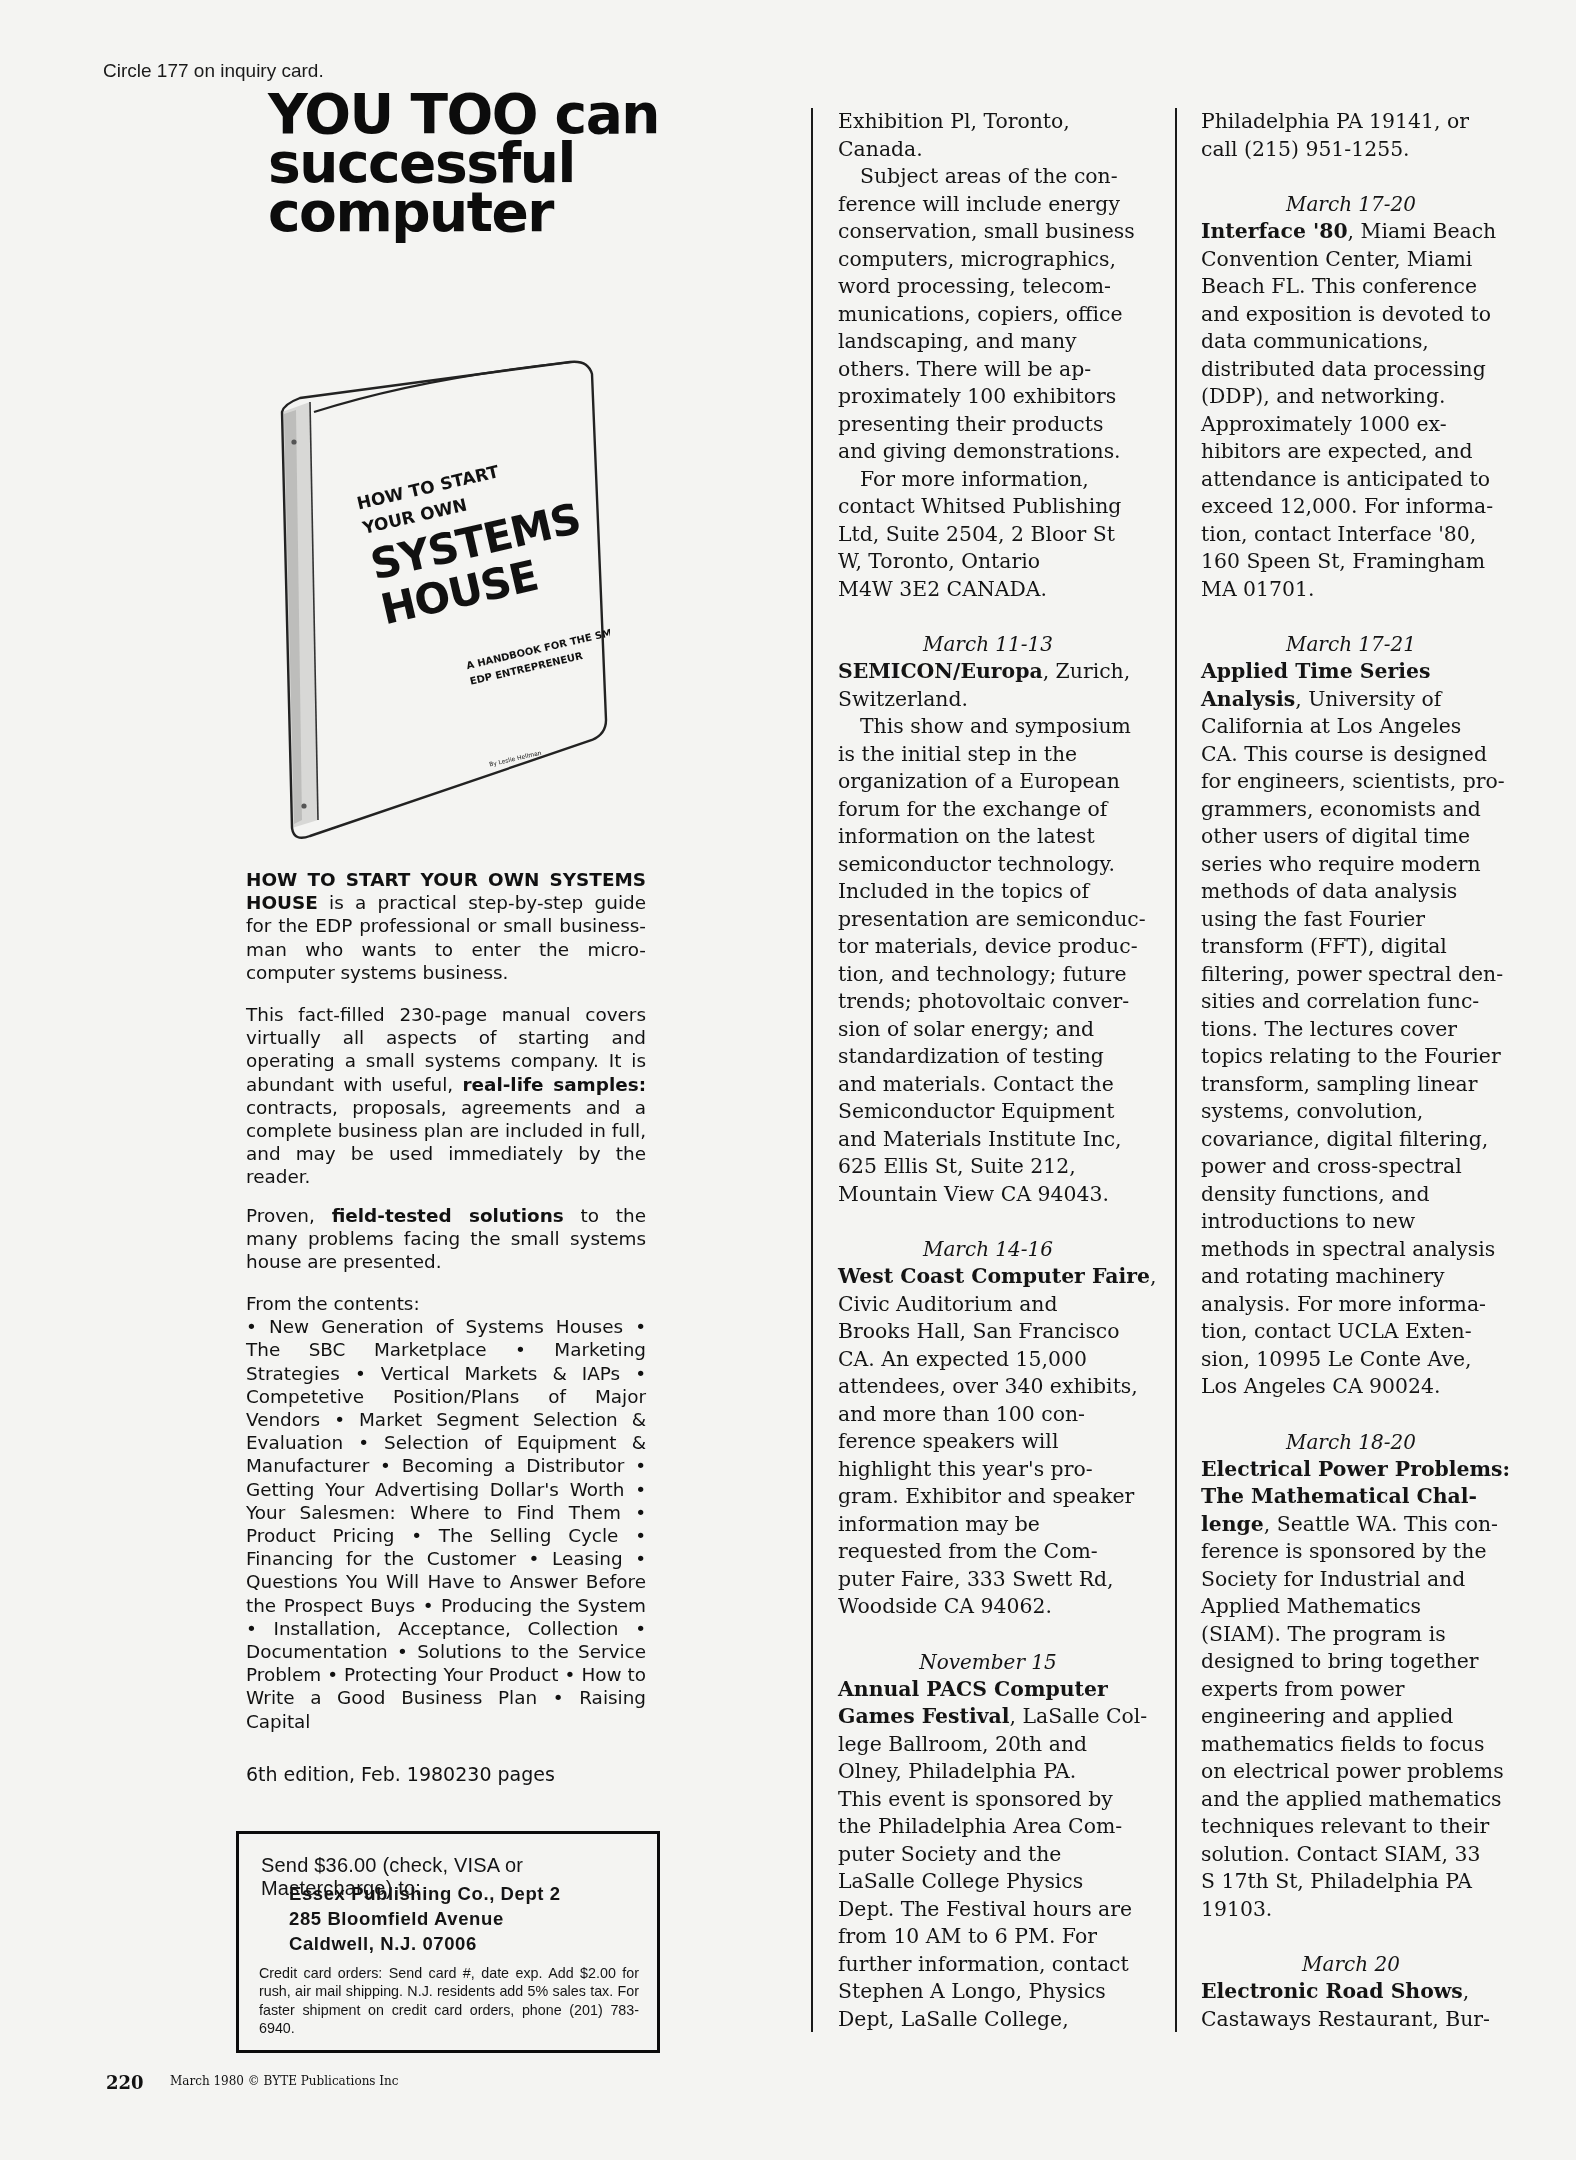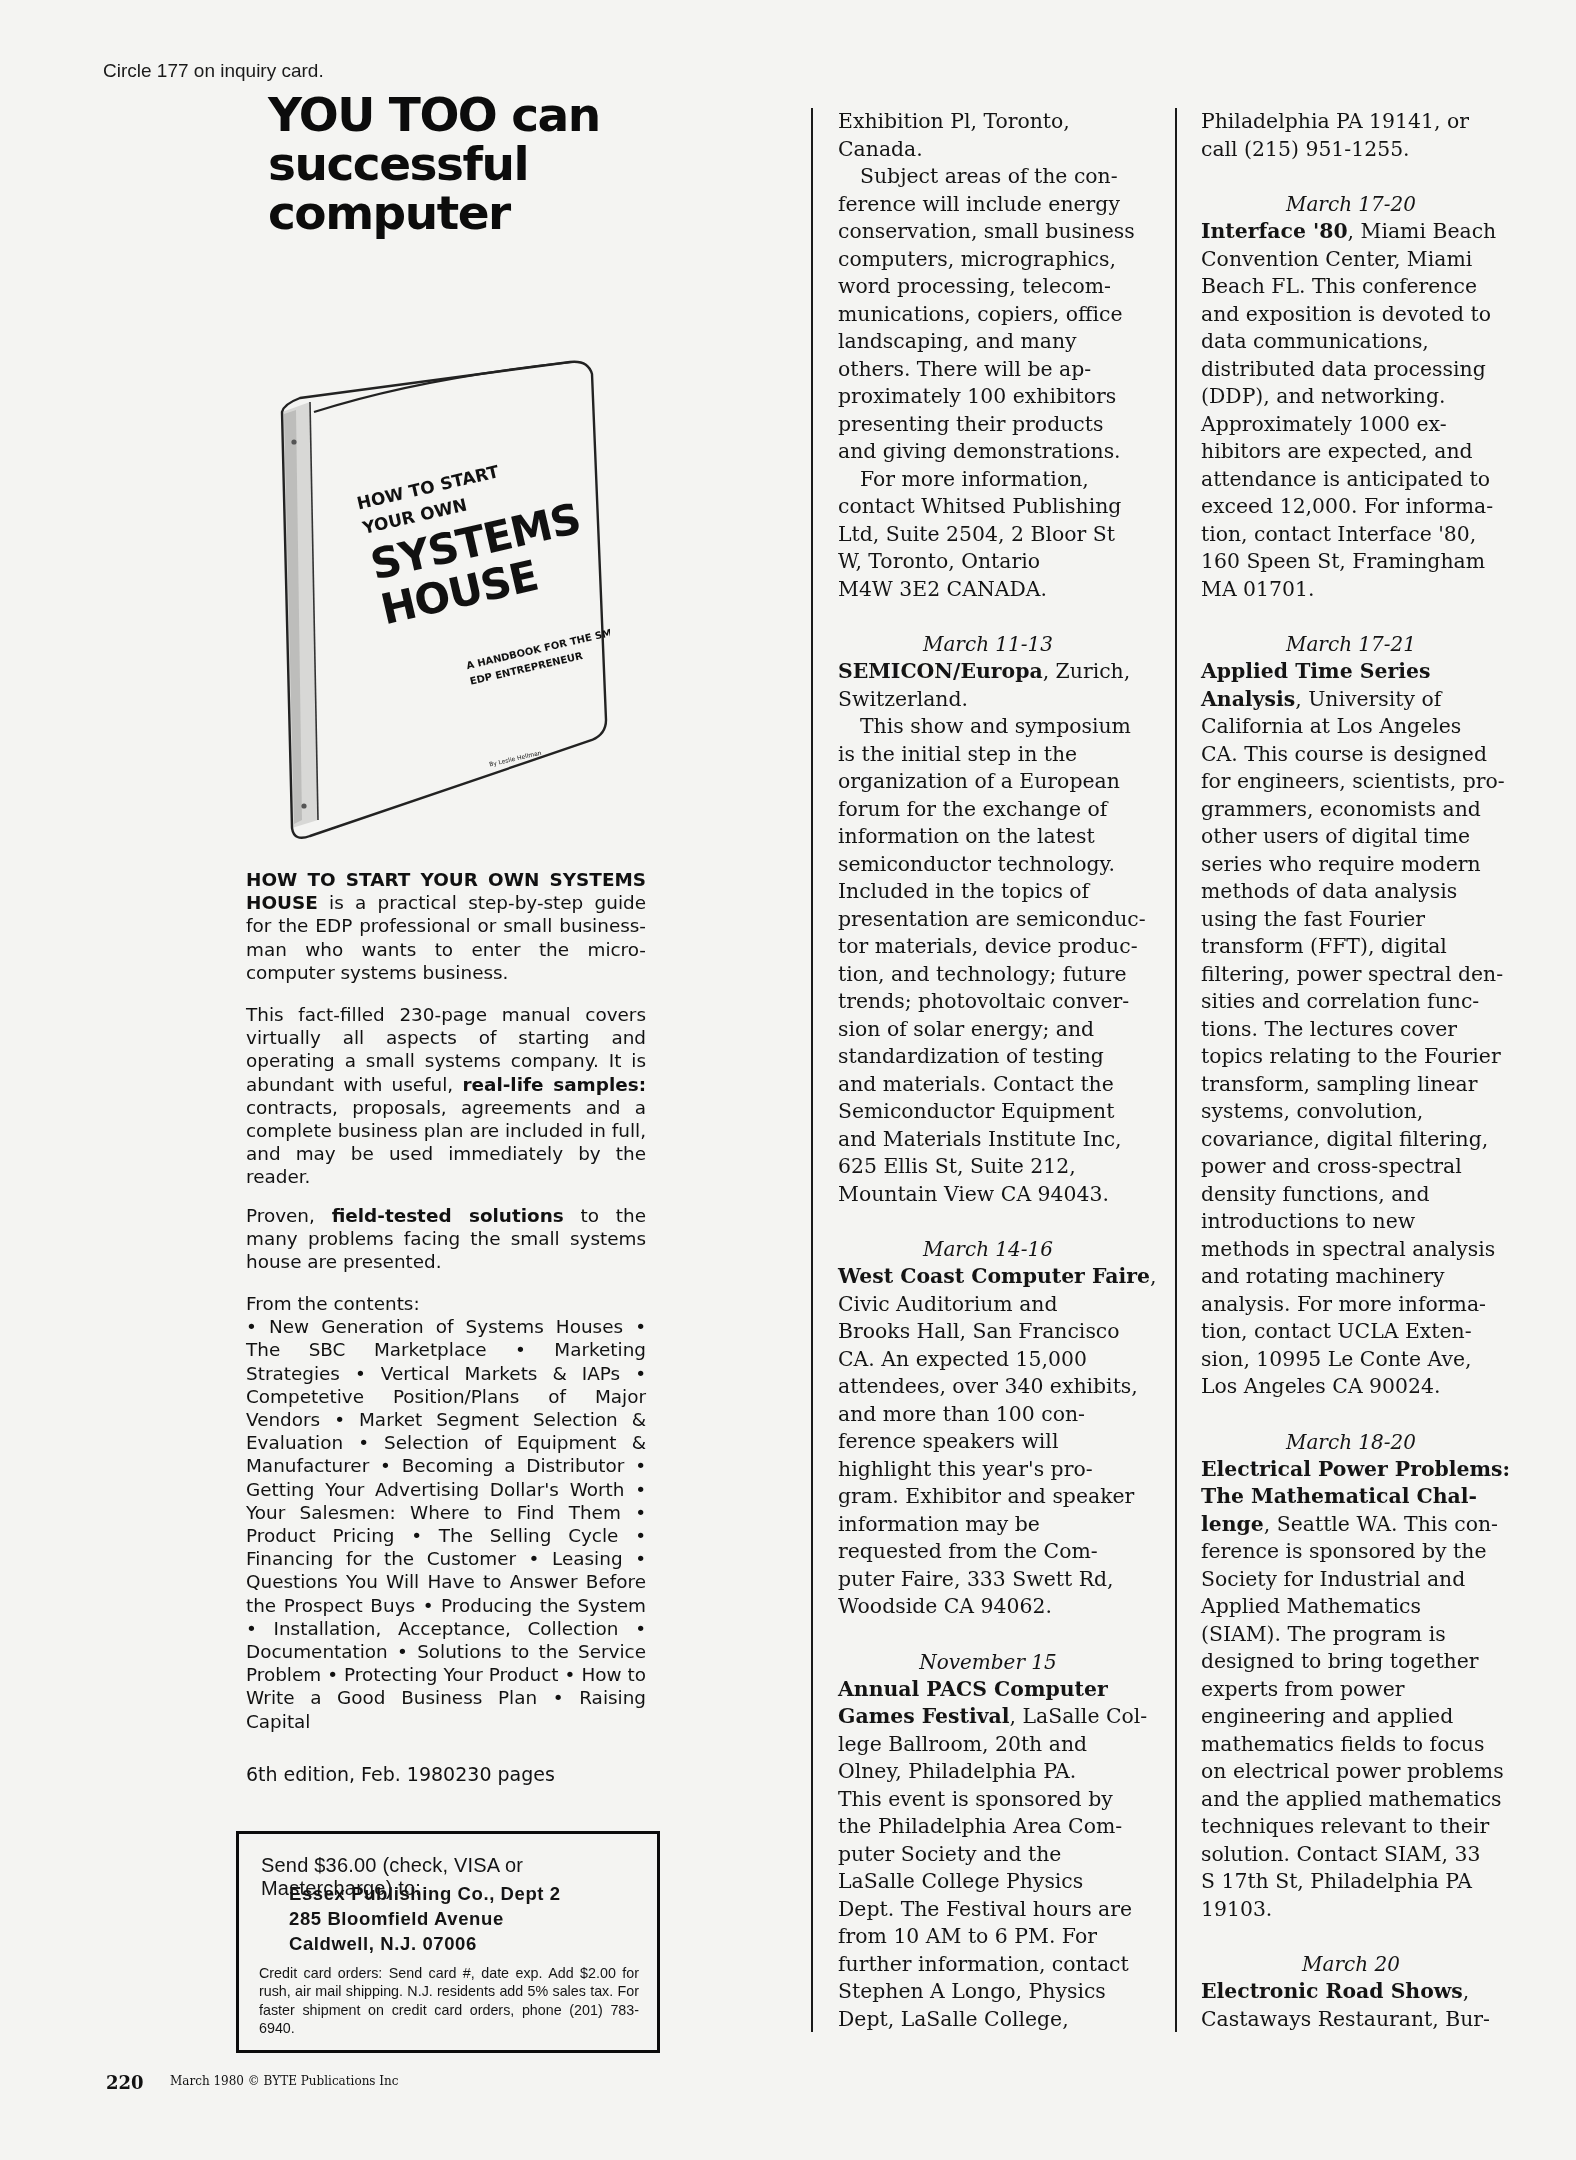--- a/index.html
+++ b/index.html
@@ -15,21 +15,21 @@
   
   .inquiry {
     left: 103px; top: 60px;
     font-family: "Liberation Sans", sans-serif;
     font-size: 19px; color: #1a1a1a;
   }
   .headline {
     left: 268px; top: 90px; width: 420px;
     font-family: "DejaVu Sans", sans-serif;
     font-weight: bold;
-    font-size: 47px; line-height: 49px;
+    font-size: 55px; line-height: 49px;
     letter-spacing: -1.5px;
     color: #0c0c0c;
   }
   .headline div { white-space: nowrap; }
 
   .binder {
     left: 270px; top: 350px; width: 340px; height: 490px;
   }
 
   .ad-body {

